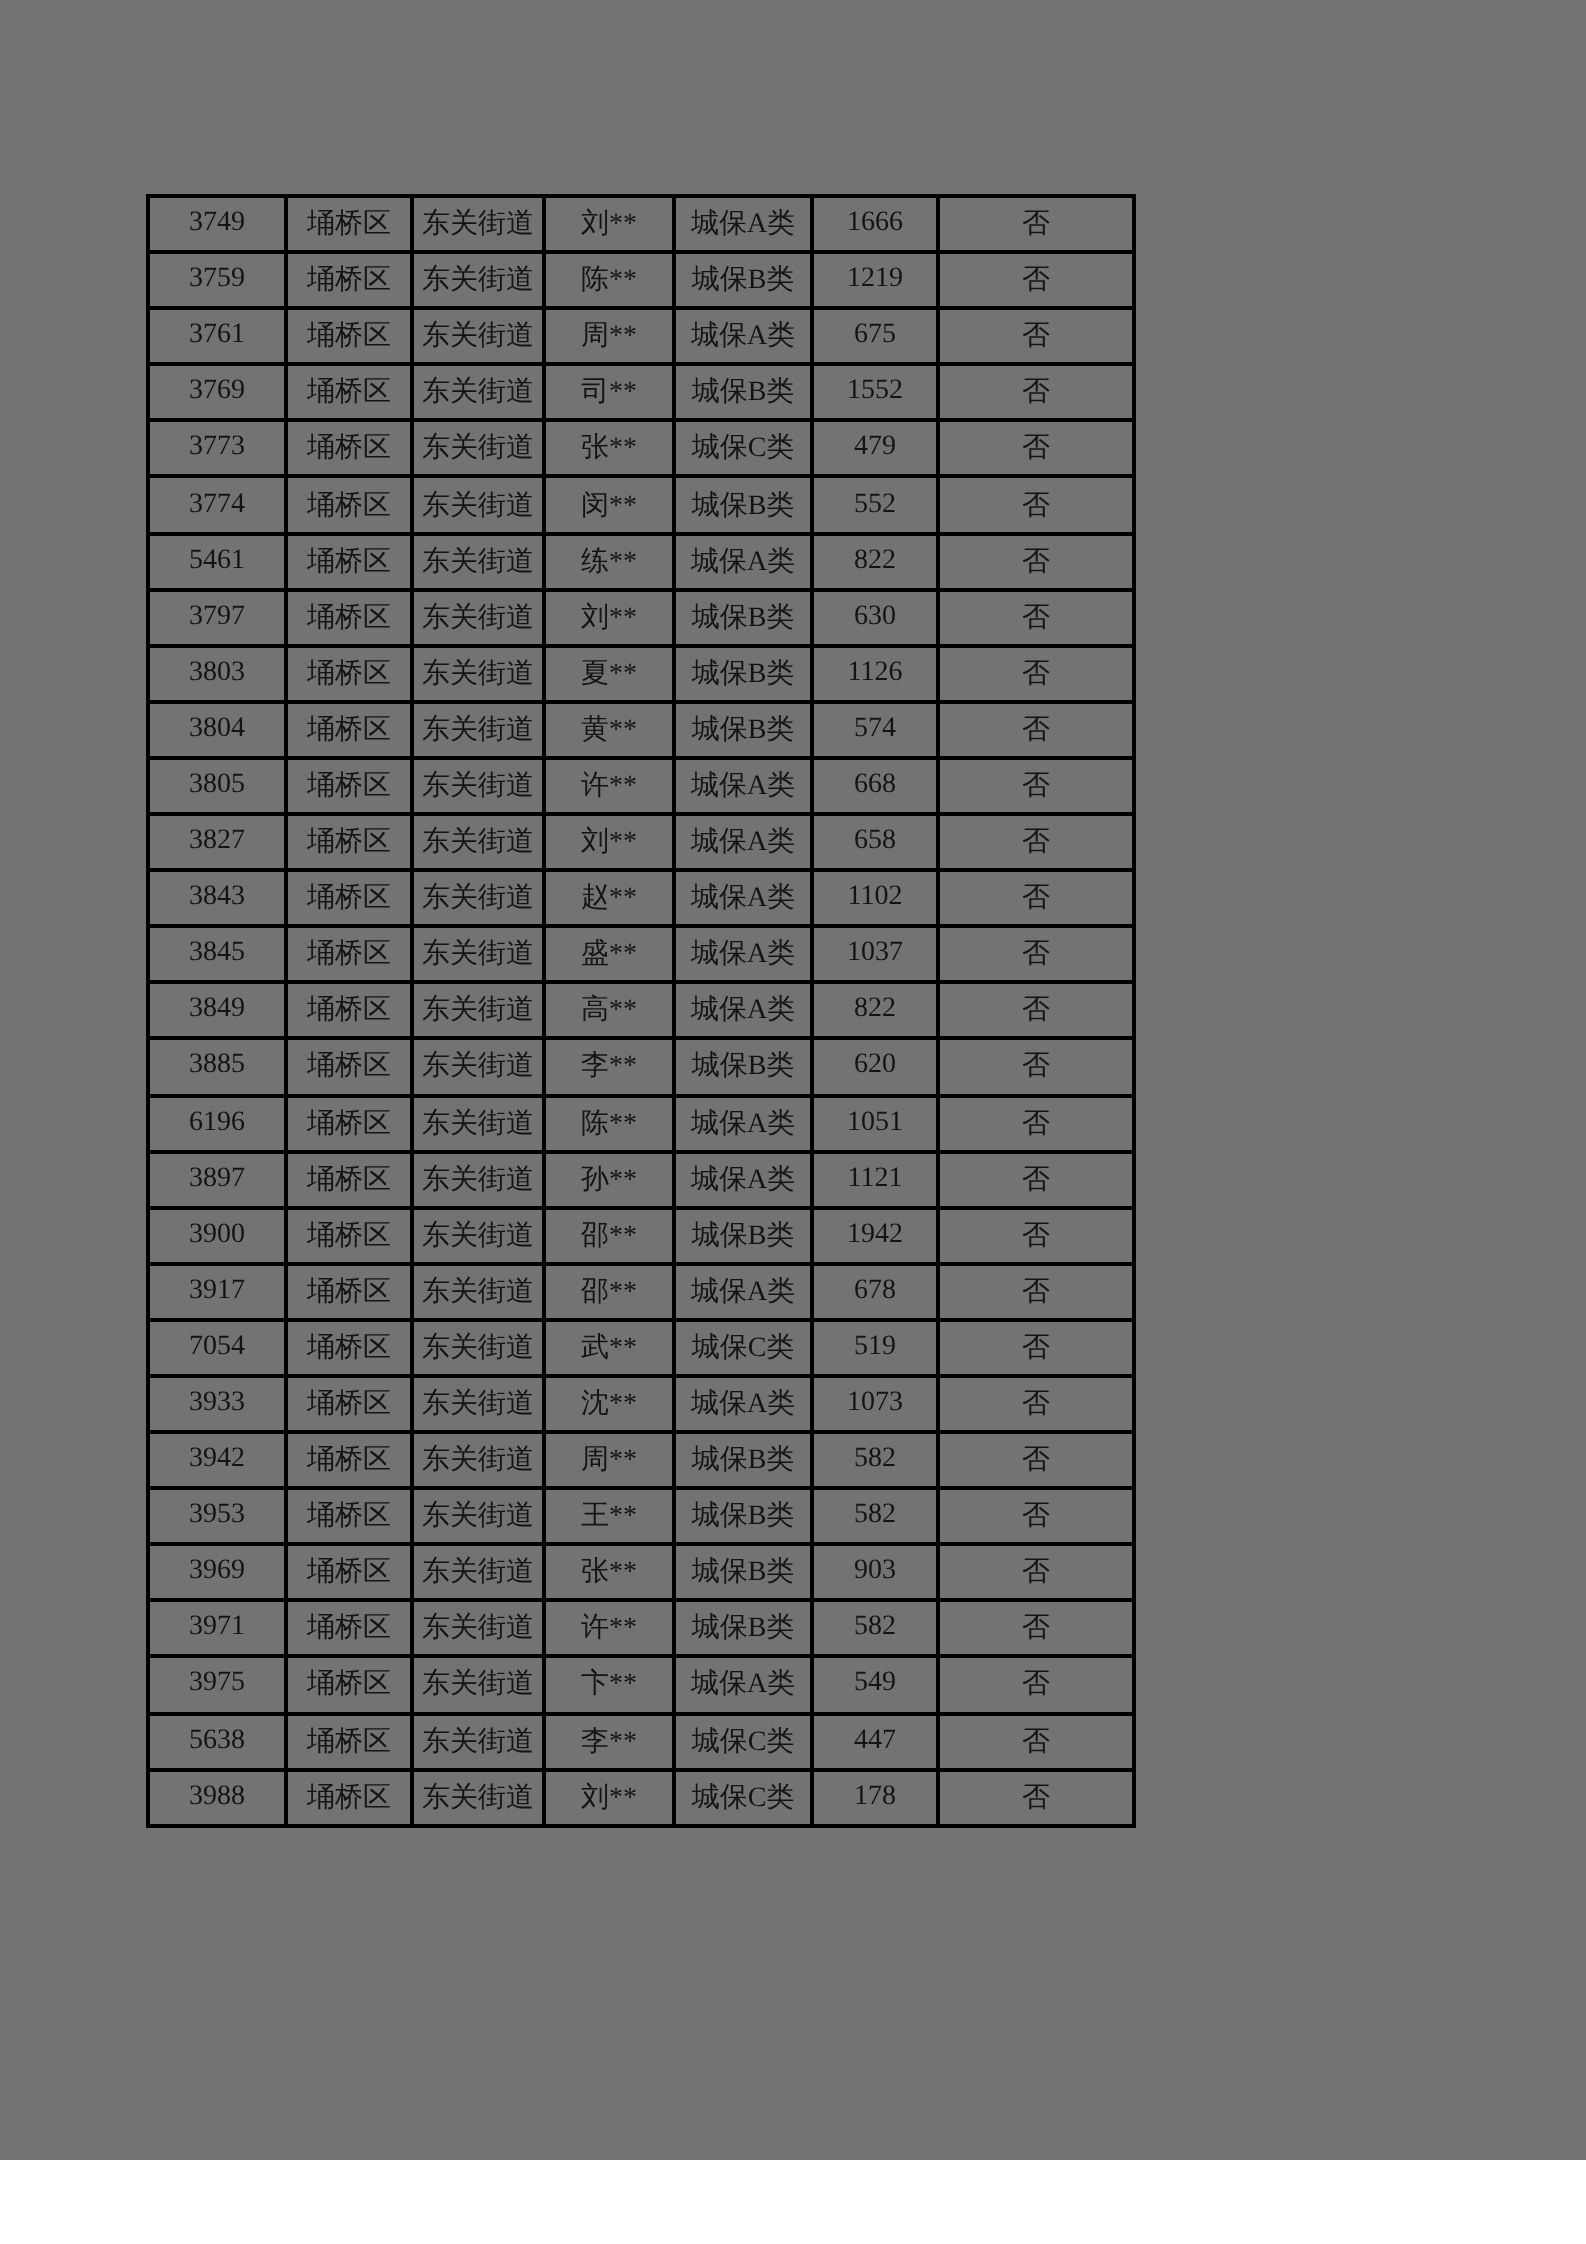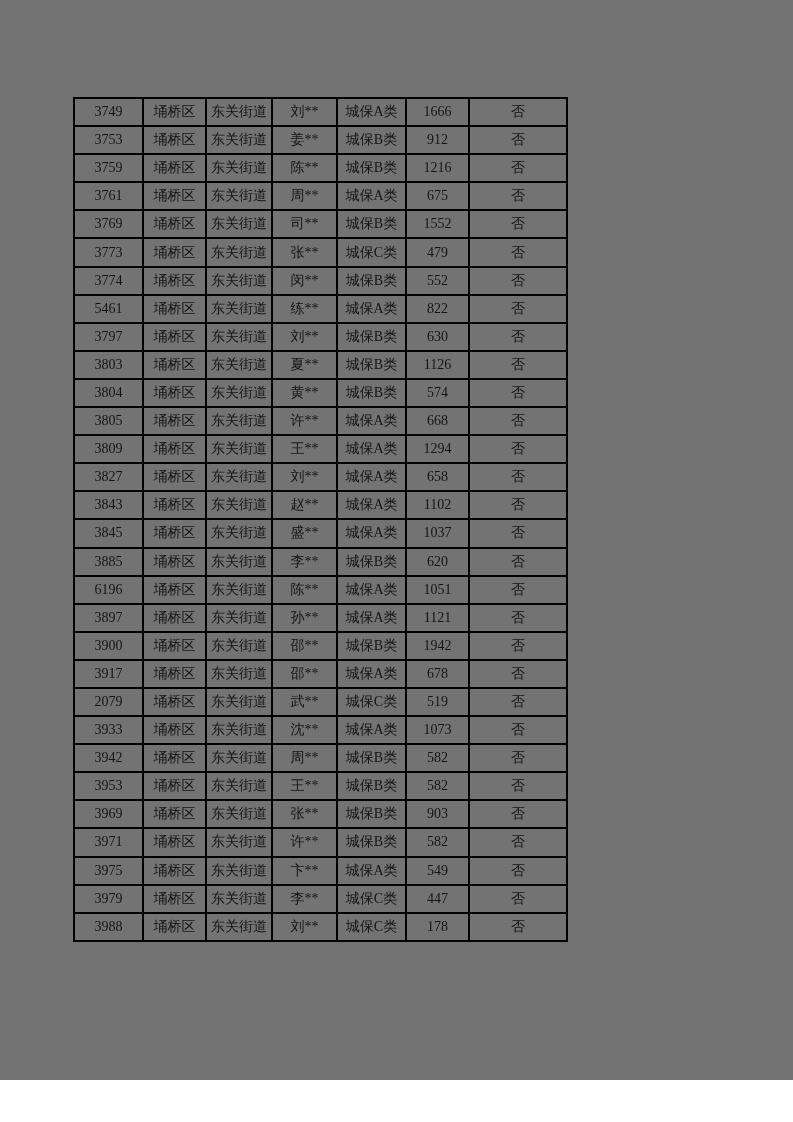--- a/index.html
+++ b/index.html
@@ -53,35 +53,26 @@
         <tr>
           <td>3749</td>
           <td>埇桥区</td>
           <td>东关街道</td>
           <td>刘**</td>
           <td>城保A类</td>
           <td>1666</td>
           <td>否</td>
         </tr>
         <tr>
-          <td>3753</td>
-          <td>埇桥区</td>
-          <td>东关街道</td>
-          <td>姜**</td>
-          <td>城保B类</td>
-          <td>912</td>
-          <td>否</td>
-        </tr>
-        <tr>
           <td>3759</td>
           <td>埇桥区</td>
           <td>东关街道</td>
           <td>陈**</td>
           <td>城保B类</td>
-          <td>1216</td>
+          <td>1219</td>
           <td>否</td>
         </tr>
         <tr>
           <td>3761</td>
           <td>埇桥区</td>
           <td>东关街道</td>
           <td>周**</td>
           <td>城保A类</td>
           <td>675</td>
           <td>否</td>
@@ -152,29 +143,20 @@
         <tr>
           <td>3805</td>
           <td>埇桥区</td>
           <td>东关街道</td>
           <td>许**</td>
           <td>城保A类</td>
           <td>668</td>
           <td>否</td>
         </tr>
         <tr>
-          <td>3809</td>
-          <td>埇桥区</td>
-          <td>东关街道</td>
-          <td>王**</td>
-          <td>城保A类</td>
-          <td>1294</td>
-          <td>否</td>
-        </tr>
-        <tr>
           <td>3827</td>
           <td>埇桥区</td>
           <td>东关街道</td>
           <td>刘**</td>
           <td>城保A类</td>
           <td>658</td>
           <td>否</td>
         </tr>
         <tr>
           <td>3843</td>
@@ -188,20 +170,29 @@
         <tr>
           <td>3845</td>
           <td>埇桥区</td>
           <td>东关街道</td>
           <td>盛**</td>
           <td>城保A类</td>
           <td>1037</td>
           <td>否</td>
         </tr>
         <tr>
+          <td>3849</td>
+          <td>埇桥区</td>
+          <td>东关街道</td>
+          <td>高**</td>
+          <td>城保A类</td>
+          <td>822</td>
+          <td>否</td>
+        </tr>
+        <tr>
           <td>3885</td>
           <td>埇桥区</td>
           <td>东关街道</td>
           <td>李**</td>
           <td>城保B类</td>
           <td>620</td>
           <td>否</td>
         </tr>
         <tr>
           <td>6196</td>
@@ -233,21 +224,21 @@
         <tr>
           <td>3917</td>
           <td>埇桥区</td>
           <td>东关街道</td>
           <td>邵**</td>
           <td>城保A类</td>
           <td>678</td>
           <td>否</td>
         </tr>
         <tr>
-          <td>2079</td>
+          <td>7054</td>
           <td>埇桥区</td>
           <td>东关街道</td>
           <td>武**</td>
           <td>城保C类</td>
           <td>519</td>
           <td>否</td>
         </tr>
         <tr>
           <td>3933</td>
           <td>埇桥区</td>
@@ -296,21 +287,21 @@
         <tr>
           <td>3975</td>
           <td>埇桥区</td>
           <td>东关街道</td>
           <td>卞**</td>
           <td>城保A类</td>
           <td>549</td>
           <td>否</td>
         </tr>
         <tr>
-          <td>3979</td>
+          <td>5638</td>
           <td>埇桥区</td>
           <td>东关街道</td>
           <td>李**</td>
           <td>城保C类</td>
           <td>447</td>
           <td>否</td>
         </tr>
         <tr>
           <td>3988</td>
           <td>埇桥区</td>

